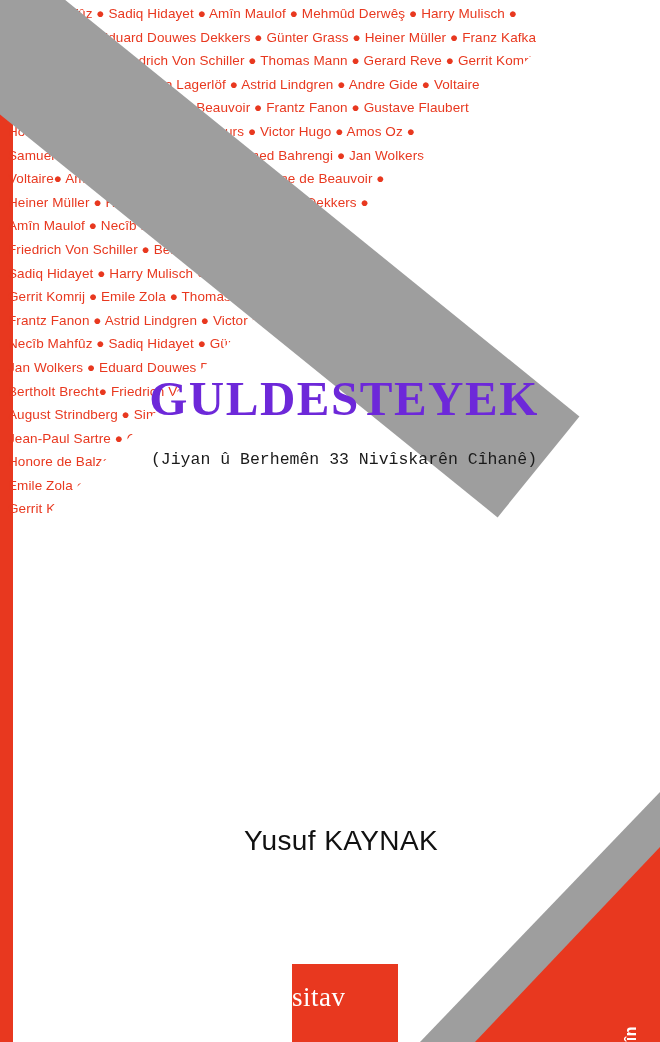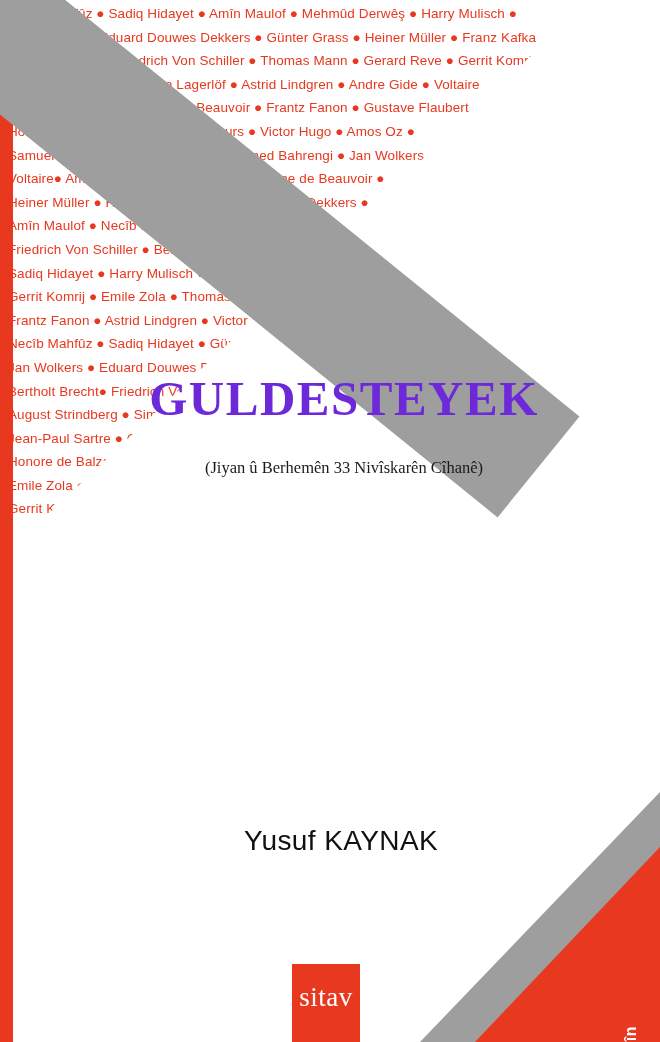--- a/index.html
+++ b/index.html
@@ -108,22 +108,22 @@
   }
   .title-line {
     font-family: "Liberation Serif", serif;
     font-weight: bold;
     font-size: 49px;
     letter-spacing: 1.5px;
     color: #6d28d9;
     line-height: 82px;
   }
   .subtitle {
-    margin-top: 18px;
-    font-family: Liberation Serif, serif;
+    margin-top: 10px;
+    font-family: Liberation Mono, monospace;
     font-size: 16.5px;
     color: #1a1a1a;
   }
 
   
   .author {
     position: absolute;
     left: 0;
     top: 825px;
     width: 660px;
@@ -134,26 +134,25 @@
     font-size: 28px;
     color: #111111;
     letter-spacing: 0.4px;
   }
 
   
   .logo {
     position: absolute;
     left: 292px;
     bottom: 0;
-    width: 68px;
+    width: 106px;
     height: 78px;
     background: #e8381f;
     display: flex;
     align-items: center;
-    justify-content: center;
   }
   .logo-text {
     color: #ffffff;
     font-family: "Liberation Serif", serif;
     font-size: 27px;
     letter-spacing: 0.5px;
     transform: translateY(-6px);
   }
 </style>
 </head>

